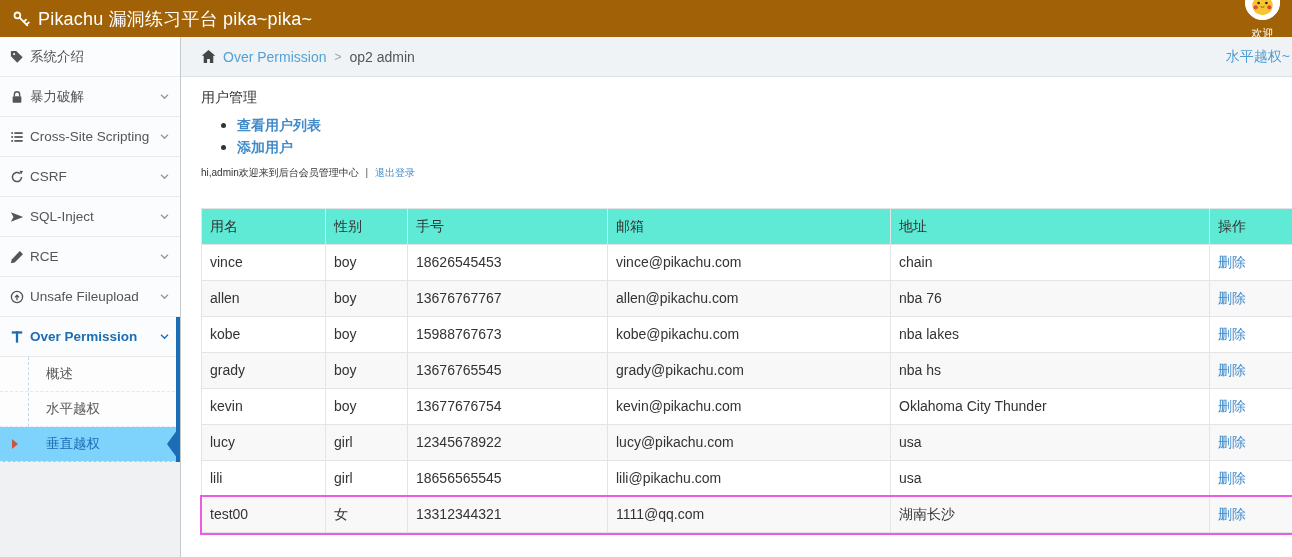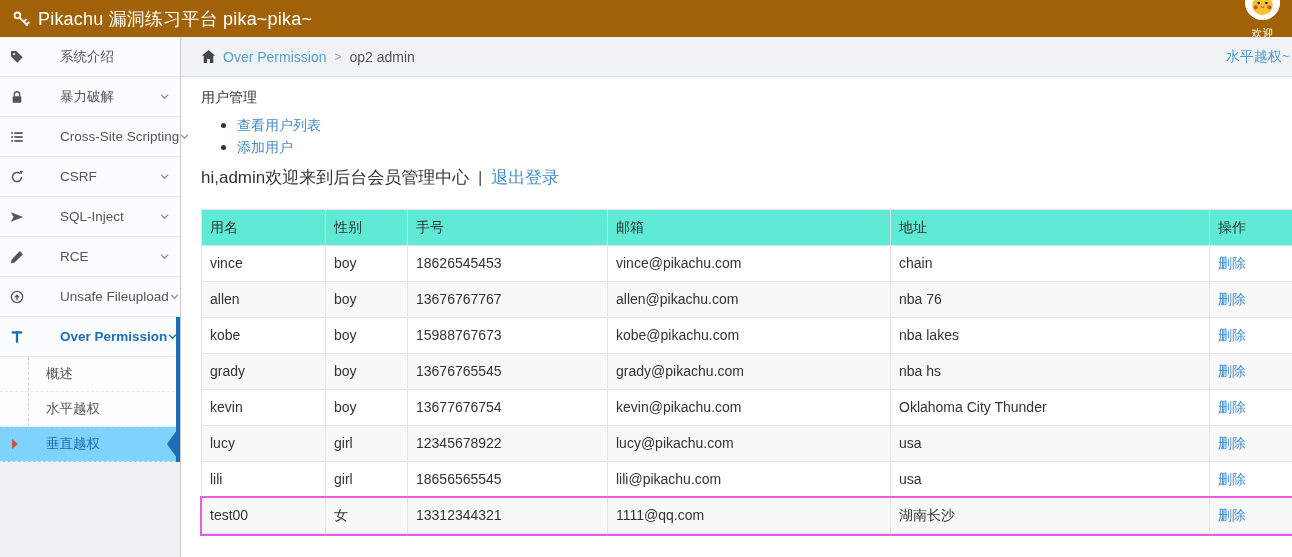--- a/index.html
+++ b/index.html
@@ -15,21 +15,21 @@
   .welcome { color:#fff; font-size:11px; line-height:13px; }
 
   
   .layout { display:flex; height:520px; }
 
   
   .sidebar { width:181px; background:#f0f1f3; border-right:1px solid #c6c9cc; position:relative; flex:0 0 auto; }
   .side-item { height:40px; display:flex; align-items:center; padding:0 10px 0 10px; background:#fbfcfd;
                border-bottom:1px solid #e9eaec; color:#555; font-size:13.5px; cursor:pointer; }
   .side-item .si { width:20px; display:flex; align-items:center; color:#555; flex:0 0 auto; }
-  .side-item .lbl { white-space:nowrap;margin-left:30px; }
+  .side-item .lbl { white-space:nowrap; }
   .side-item .chev { margin-left:auto; color:#8a9aa6; display:flex; align-items:center; }
   .active-group { position:relative; }
   .active-group::after { content:""; position:absolute; top:0; bottom:0; right:0; width:4px; background:#1b6db5; z-index:3; }
   .side-item.active { color:#1b6db5; font-weight:bold; }
   .side-item.active .si, .side-item.active .chev { color:#1b6db5; }
 
   .submenu { position:relative; background:#fdfdfe; }
   .submenu::before { content:""; position:absolute; left:28px; top:0; bottom:0; border-left:1px dashed #c3d6e6; }
   .sub-item { height:35px; display:flex; align-items:center; padding-left:46px; font-size:13.5px; color:#555;
               border-bottom:1px dashed #e2e8ee; position:relative; cursor:pointer; }
@@ -49,22 +49,22 @@
   .crumbbar .home-ic { color:#454545; display:flex; align-items:center; margin-right:7px; }
   .crumb-link { color:#55a1d6; text-decoration:none; }
   .crumb-sep { color:#9aa3aa; margin:0 8px; font-size:12px; }
   .crumb-cur { color:#555; }
   .hint-link { margin-left:auto; color:#4e9bd4; text-decoration:none; white-space:nowrap; }
 
   .content { padding:12px 8px 0 20px; position:relative; }
   .sec-title { font-size:14px; color:#333; margin-bottom:7px; font-weight:normal; }
   .link-list { list-style:disc; margin:0 0 6px 36px; }
   .link-list li { line-height:21px; color:#333; }
-  .link-list a { color:#428bca; text-decoration:none; font-size:14px; }
-  .info-line { font-size:17px; color:#333; margin:8px 0 20px 0; }
+  .link-list a { color:#428bca; text-decoration:none; font-size:14px;font-weight:bold; }
+  .info-line { font-size:10px; color:#333; margin:8px 0 28px 0; }
   .info-line a { color:#428bca; text-decoration:none; }
   .info-sep { color:#555; margin:0 4px; }
 
   table.users { border-collapse:collapse; table-layout:fixed; width:1095px; font-size:14px; background:#fff; }
   table.users th, table.users td { border:1px solid #e3e4e6; padding:8px 8px; text-align:left; overflow:hidden;
                                    white-space:nowrap; line-height:19px; }
   table.users th { background:#5eead4; font-weight:normal; color:#333; }
   tbody tr:nth-child(even) td { background:#f8f8f8; }
   td a.del { color:#428bca; text-decoration:none; }
   tr.highlighted { outline:2px solid #ea5ce2; }

